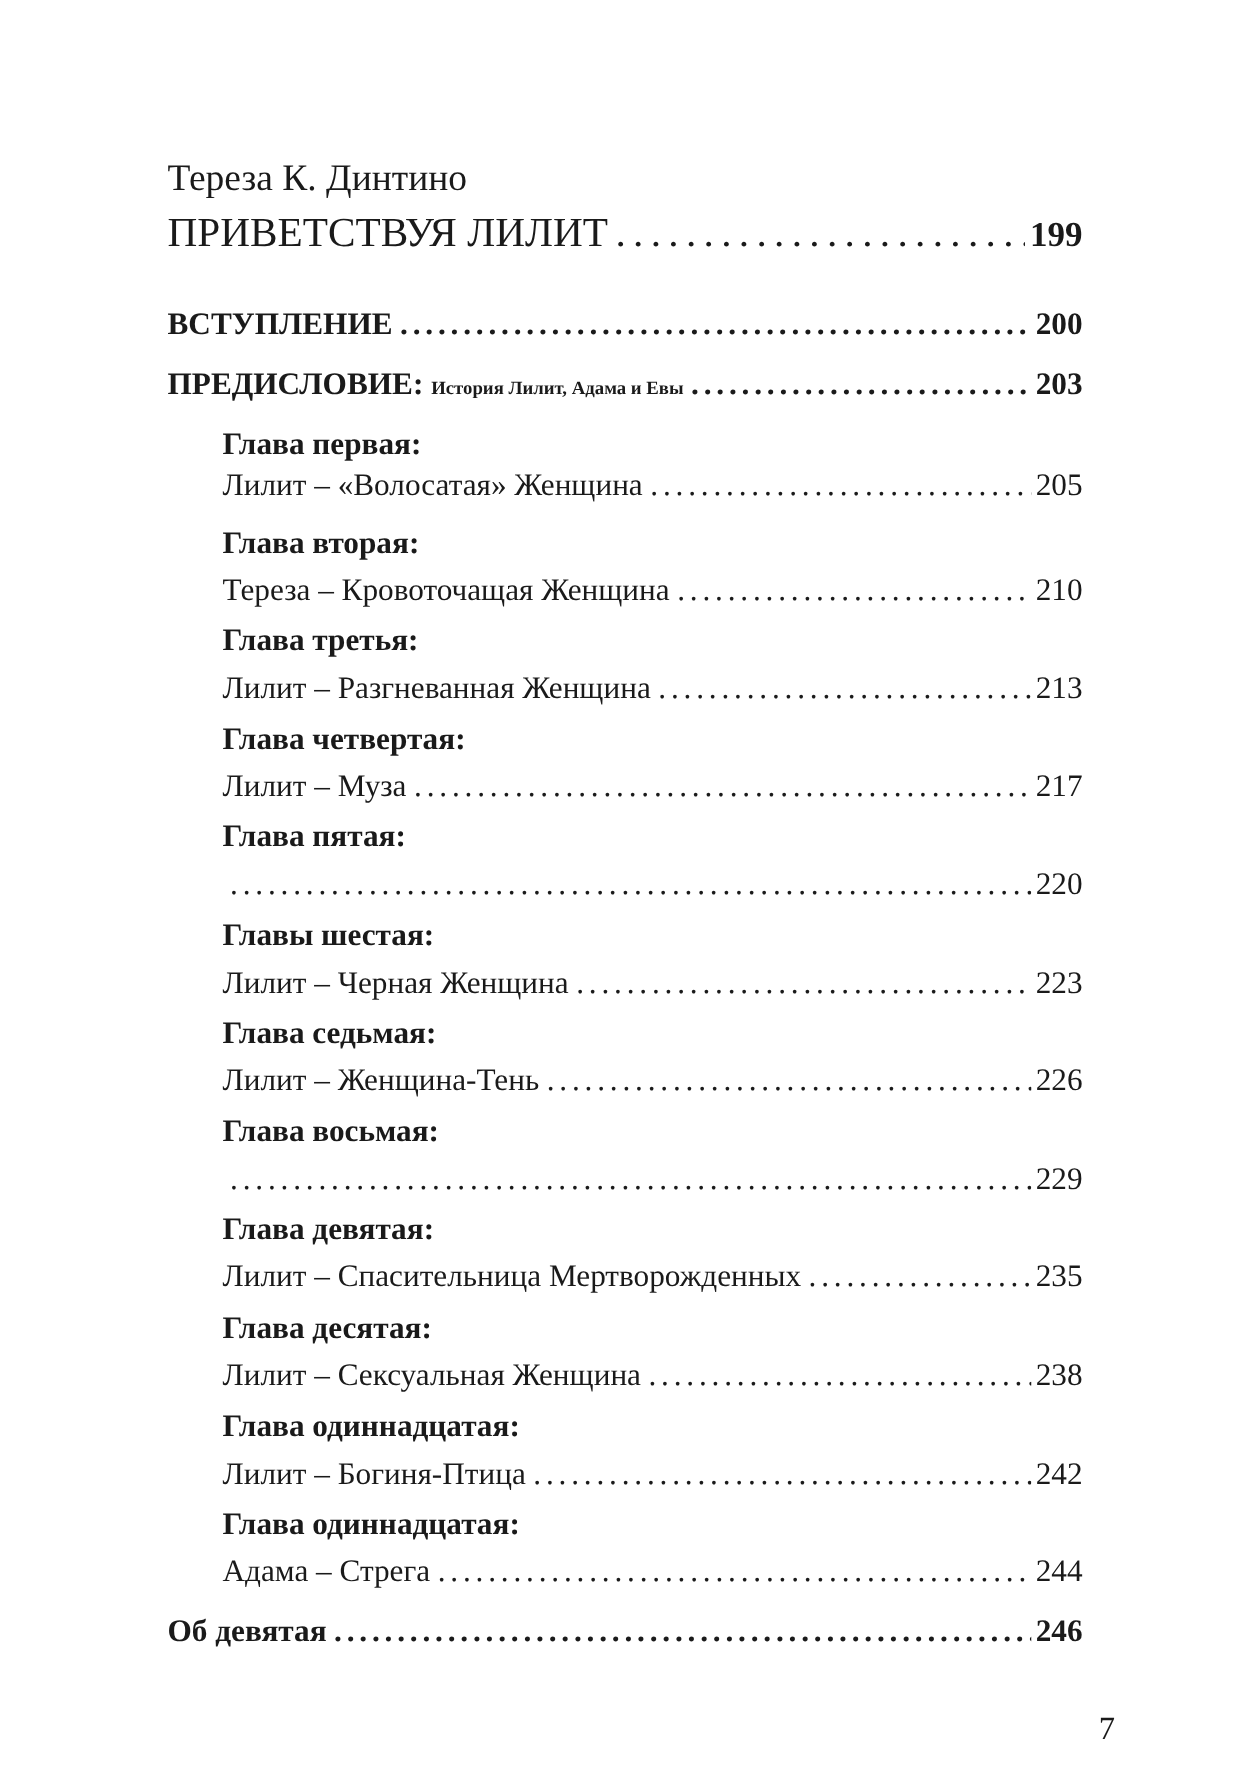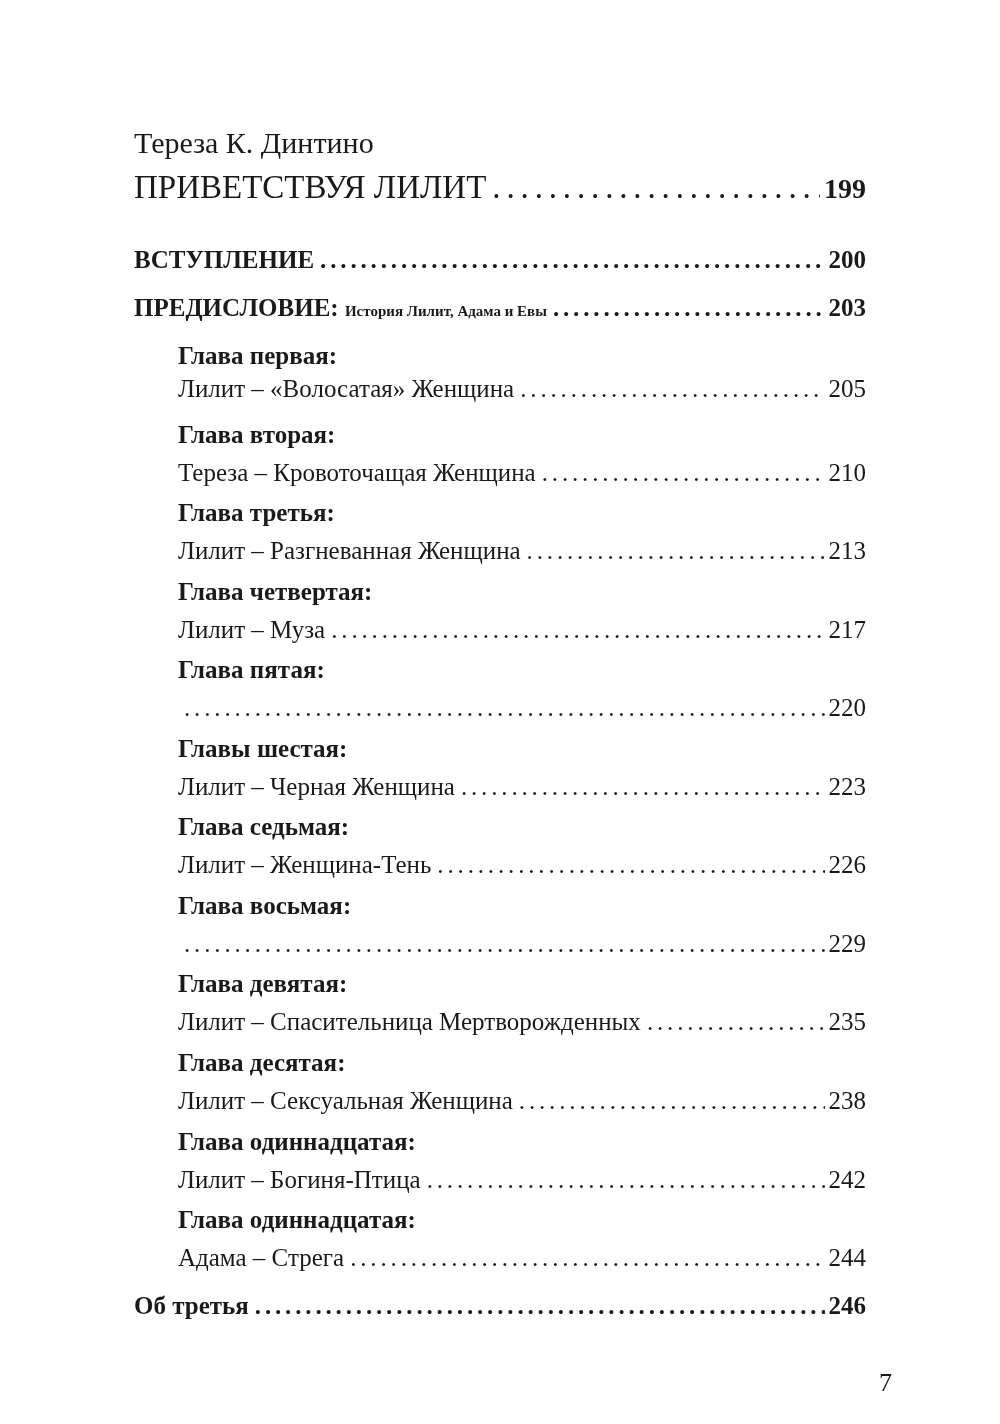--- a/index.html
+++ b/index.html
@@ -134,18 +134,18 @@
     </div>
     <div class="heading" style="top: 1205.05px;">Глава одиннадцатая:</div>
     <div class="line indent" style="top: 1243.05px;">
       <span class="label">Адама – Стрега</span>
       <span class="leader"></span>
       <span class="page">244</span>
     </div>
   </div>
 
 <div class="line bold" style="top:1291px;">
-  <span class="label">Об третья</span>
+  <span class="label">Об девятая</span>
   <span class="leader"></span>
   <span class="page">246</span>
 </div>
 
 <div class="folio">7</div>
 
 </body></html>

